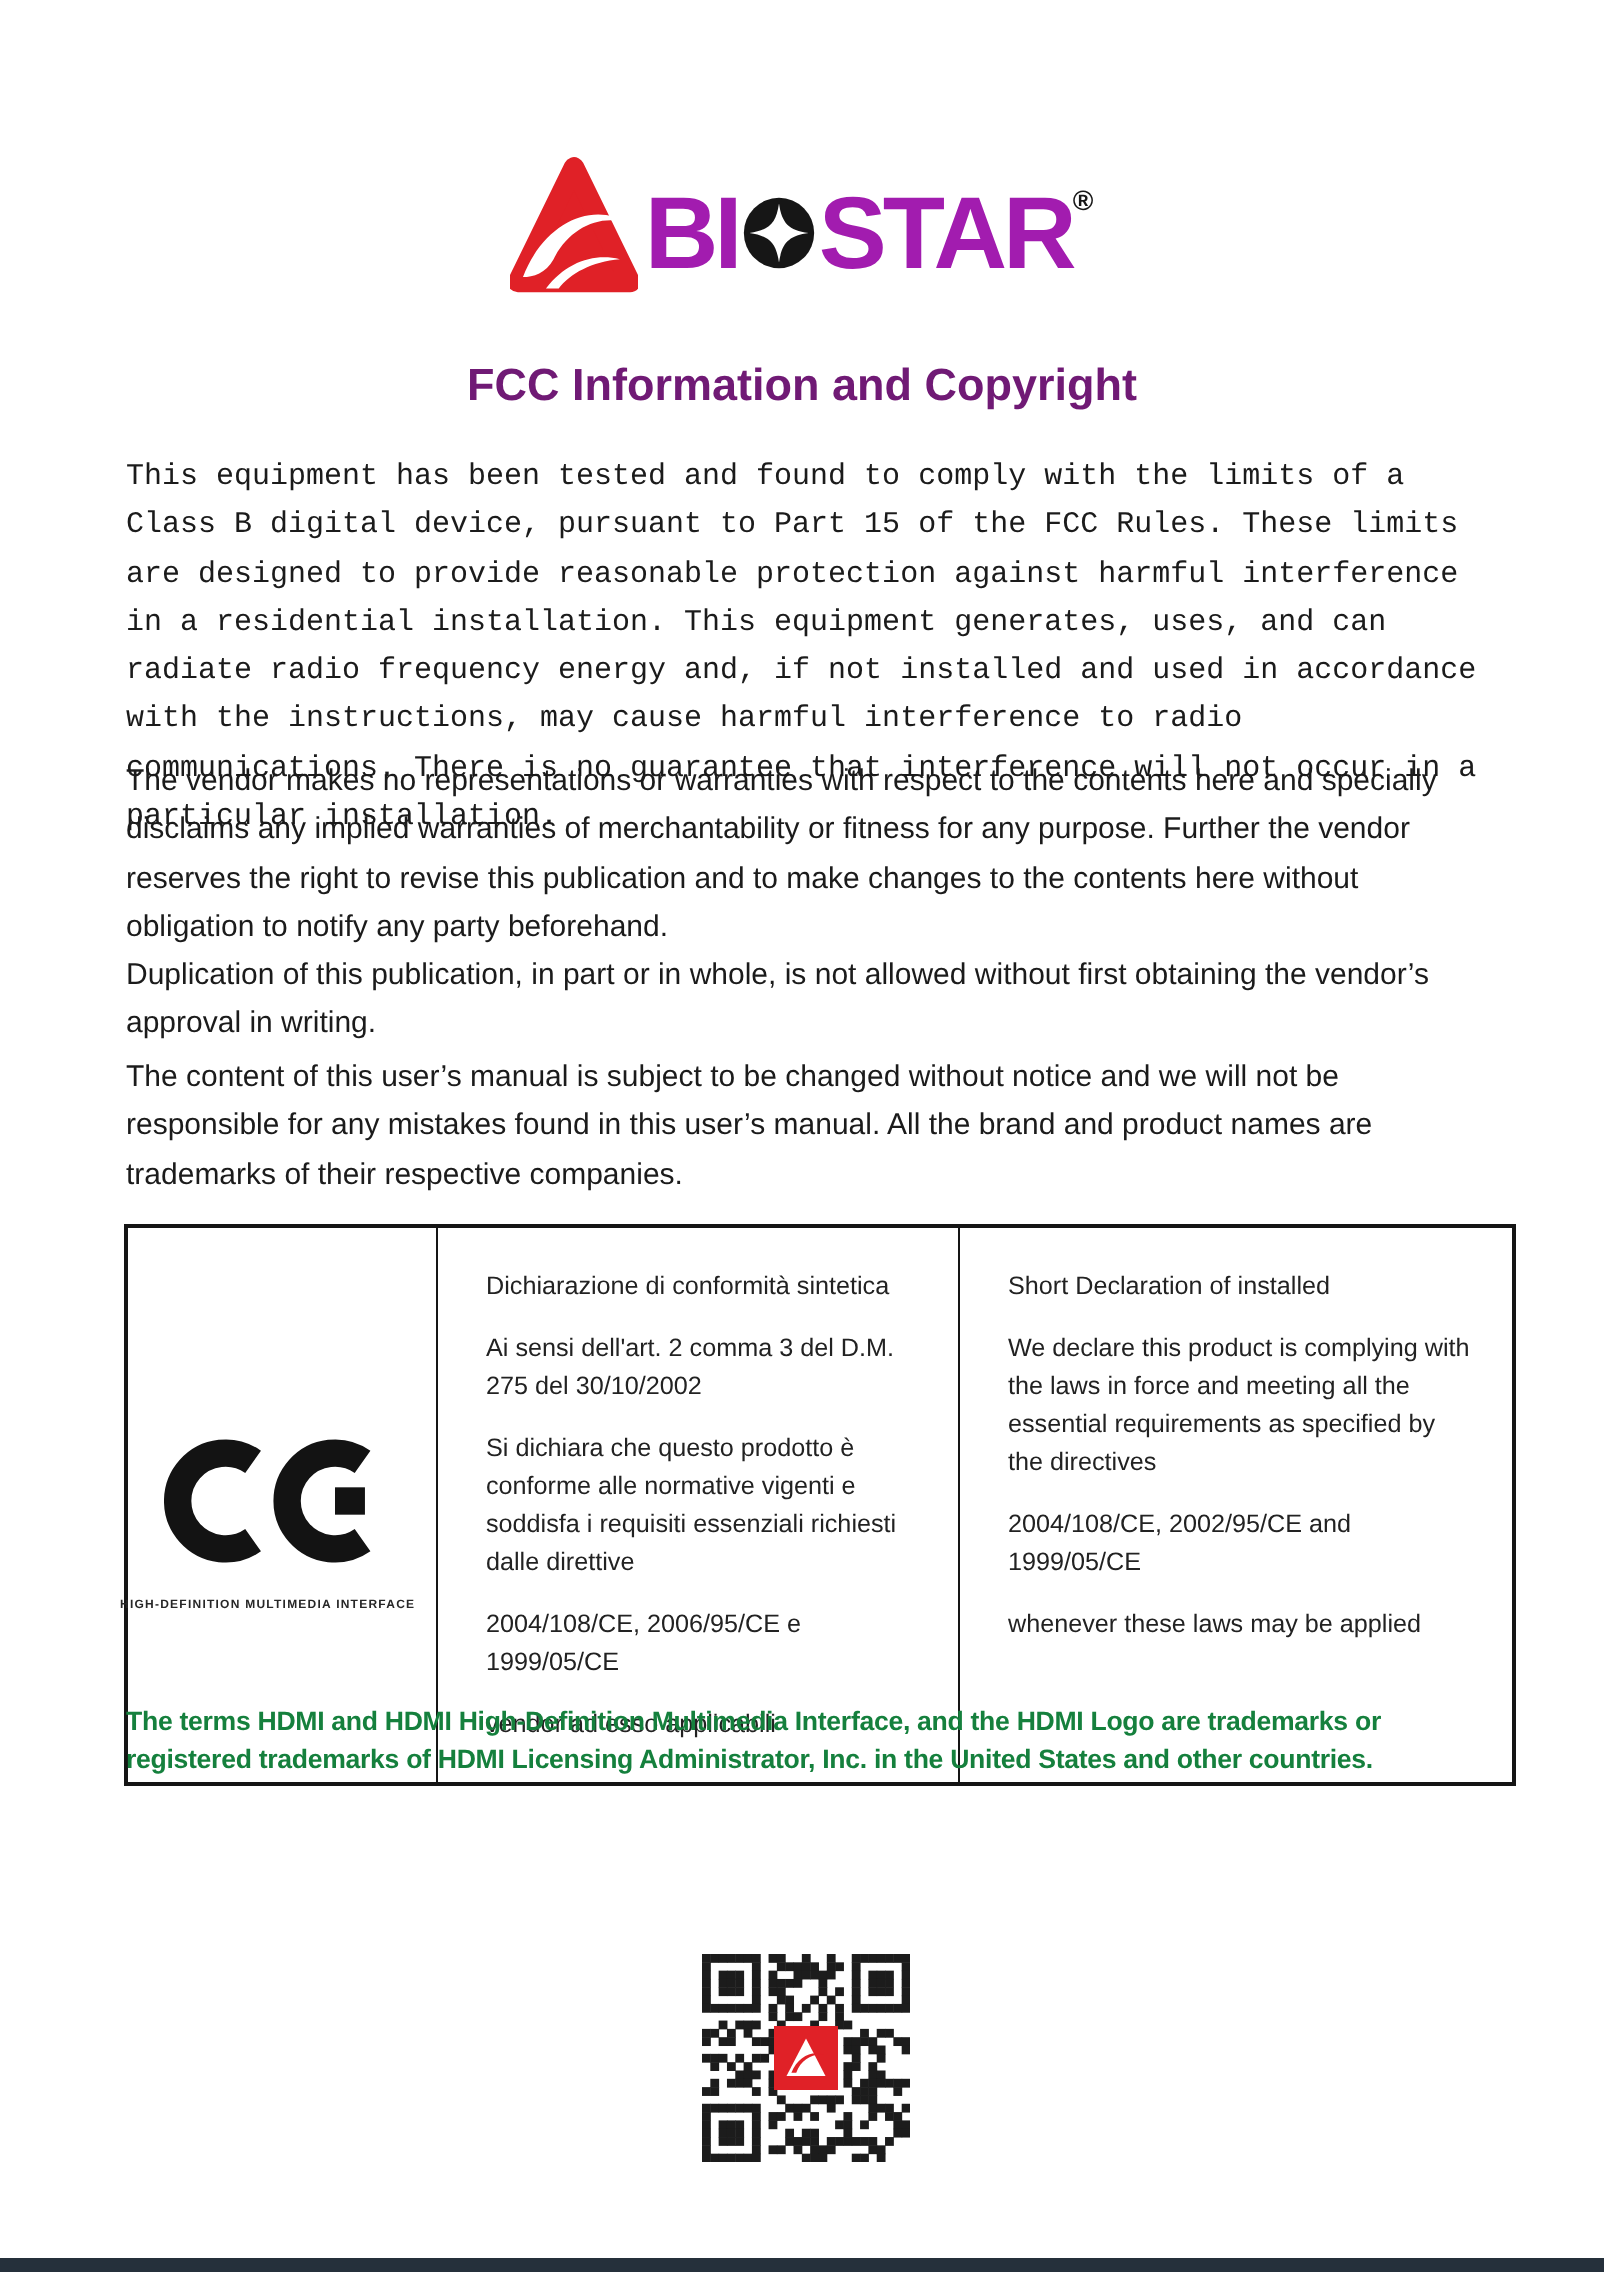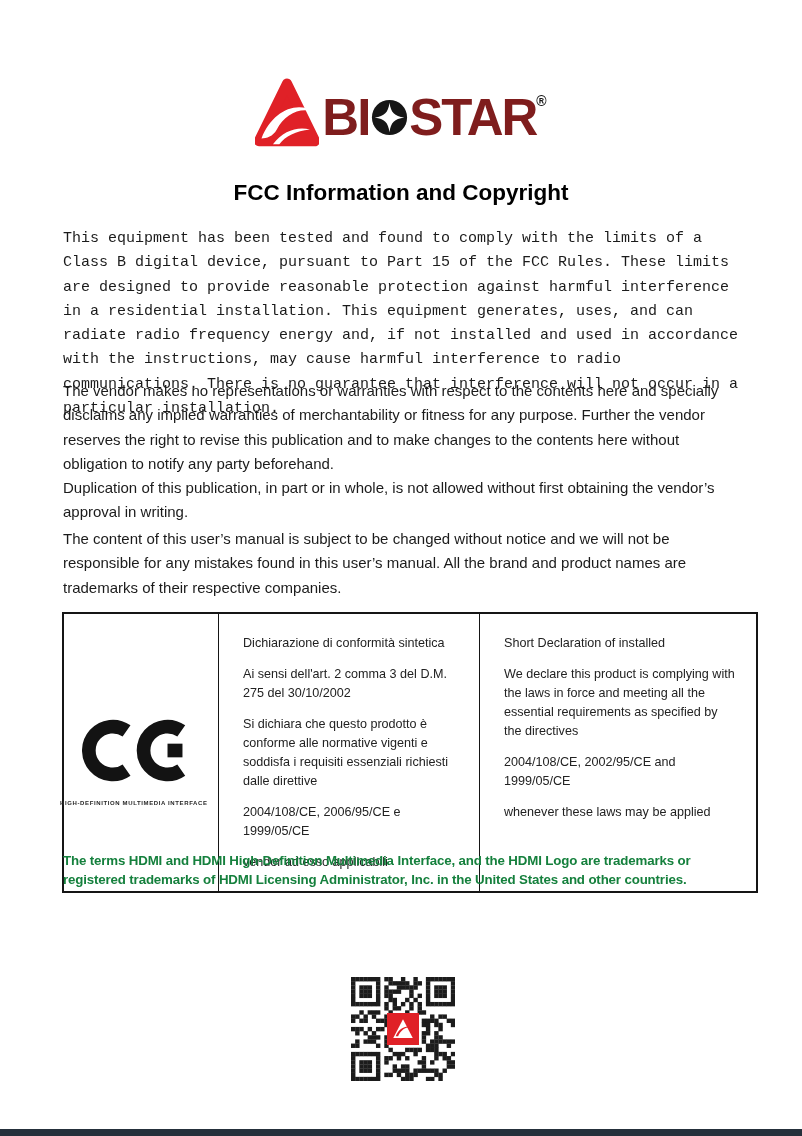--- a/index.html
+++ b/index.html
@@ -10,28 +10,28 @@
   }
   html,body{margin:0;padding:0;background:#fff;}
   .page{position:relative;width:802px;height:1136px;background:#ffffff;overflow:hidden;
         font-family:"Liberation Sans", sans-serif;color:var(--ink);}
 
   
   .brand{position:absolute;top:74px;left:0;right:0;height:76px;
          display:flex;justify-content:center;align-items:flex-end;gap:3px;}
   .brand-triangle{width:64px;height:74px;display:block;}
   .brand-word{display:inline-block;line-height:38px;white-space:nowrap;margin-bottom:1px;}
-  .brand-word .wtxt{font-size:51px;font-weight:bold;letter-spacing:-2px;color:#7f1d1d;
+  .brand-word .wtxt{font-size:51px;font-weight:bold;letter-spacing:-2px;color:#a21caf;
                     vertical-align:baseline;line-height:38px;}
   .brand-word .star-o{vertical-align:baseline;margin:0 1px -1px 2px;}
   .brand-word .reg{font-size:14px;font-weight:bold;color:#161616;vertical-align:29px;letter-spacing:0;}
 
   
   .doc-title{position:absolute;top:180px;left:0;width:100%;margin:0;text-align:center;
-             font-size:22.5px;font-weight:bold;color:#000000;}
+             font-size:22.5px;font-weight:bold;color:#701a75;}
 
   
   .textblock{position:absolute;left:63px;width:679px;font-size:15px;line-height:24.3px;
              color:var(--ink);}
   .textblock p{margin:0;}
   #block1{top:227px;font-family:Liberation Mono, monospace;}
   #block2{top:379px;}
   #block3{top:527px;}
 
   

